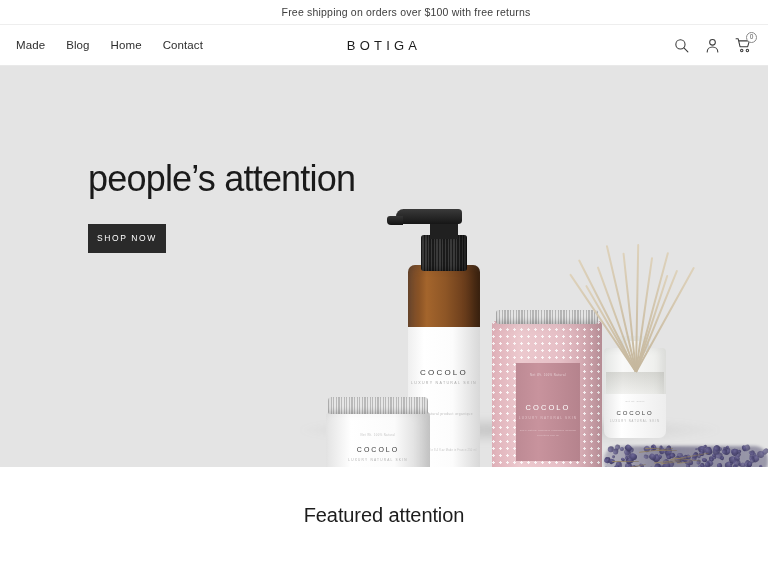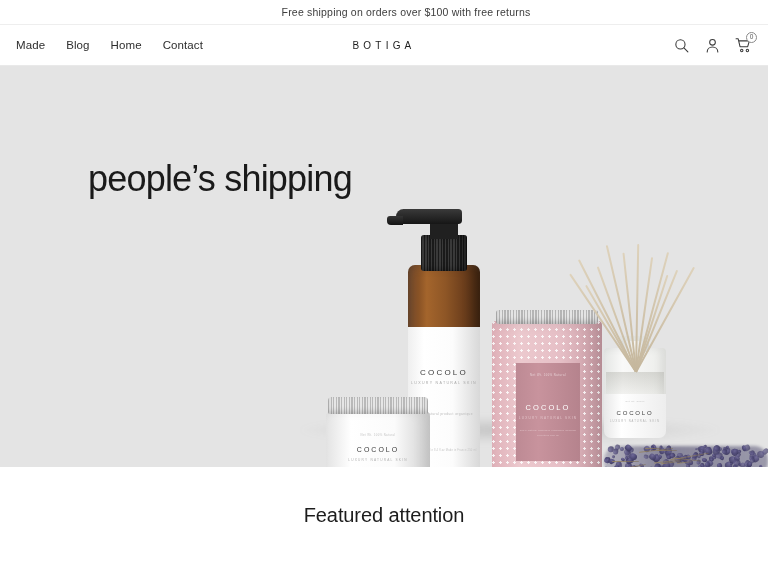--- a/index.html
+++ b/index.html
@@ -31,21 +31,21 @@
     position:relative;
   }
   .nav { display:flex; gap:21px; align-items:center; }
   .nav-item {
     font-size:11.5px; color:#2e2e2e; letter-spacing:0.1px;
     cursor:pointer; text-decoration:none;
   }
   .logo {
     position:absolute; left:0; right:0; margin:auto;
     width:160px; text-align:center;
-    font-size:10px; letter-spacing:4.2px; color:#1c1c1c;
+    font-size:13px; letter-spacing:4.2px; color:#1c1c1c;
     font-weight:400;
   }
   .header-icons {
     margin-left:auto; display:flex; align-items:center; gap:14px;
     position:relative; z-index:2;
   }
   .icn { width:17px; height:17px; display:block; cursor:pointer; }
   .icn svg { display:block; width:100%; height:100%; }
   .cart-wrap { position:relative; width:17px; height:17px; }
   .cart-badge {
@@ -555,20 +555,21 @@
           <div class="stem" style="width: 20.4208px; left: 53.2523px; top: 17.6383px; transform: rotate(0.571694deg);"></div>
           <div class="stem" style="width: 33.51px; left: 35.4725px; top: 17.5619px; transform: rotate(-6.57184deg);"></div>
         </div>
     </div>
 
   </div>
 
   <div class="hero-copy">
     <h1 class="hero-title">
       <br>
-      <span>people’s shipping</span>
+      <span>people’s attention</span>
     </h1>
+    <button class="hero-btn">SHOP NOW</button>
   </div>
 </section>
 
 <section class="featured">
   <h2 class="featured-title">Featured attention</h2>
 </section>
 
 </body></html>

